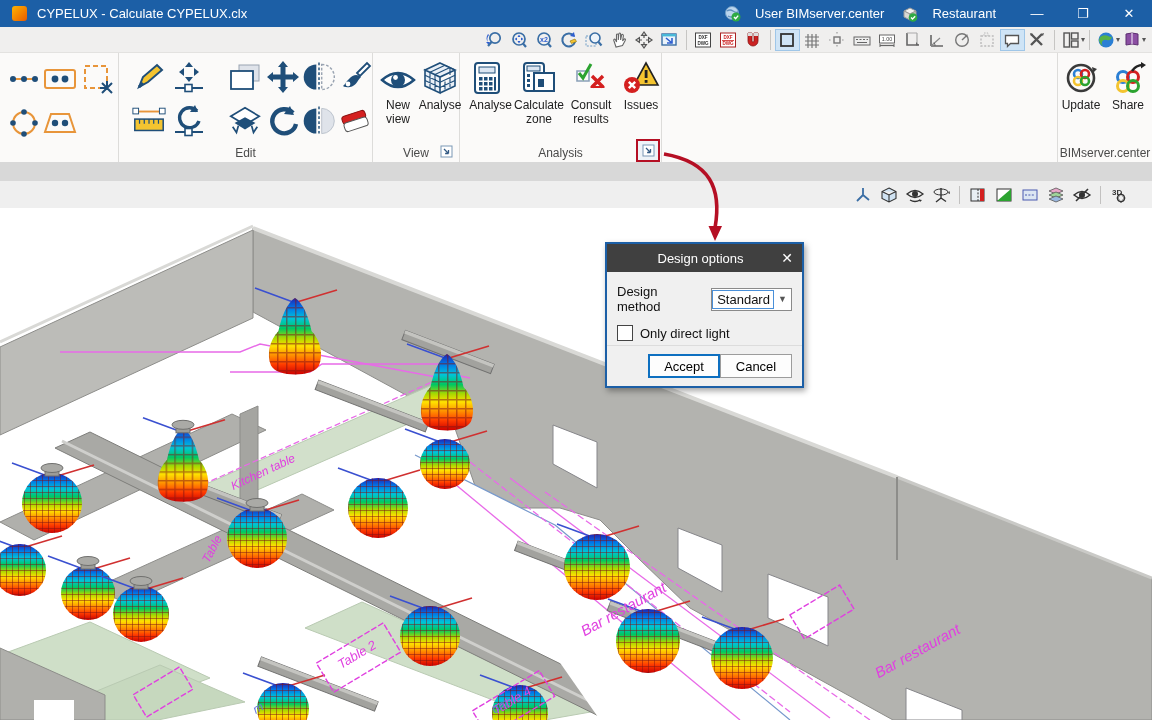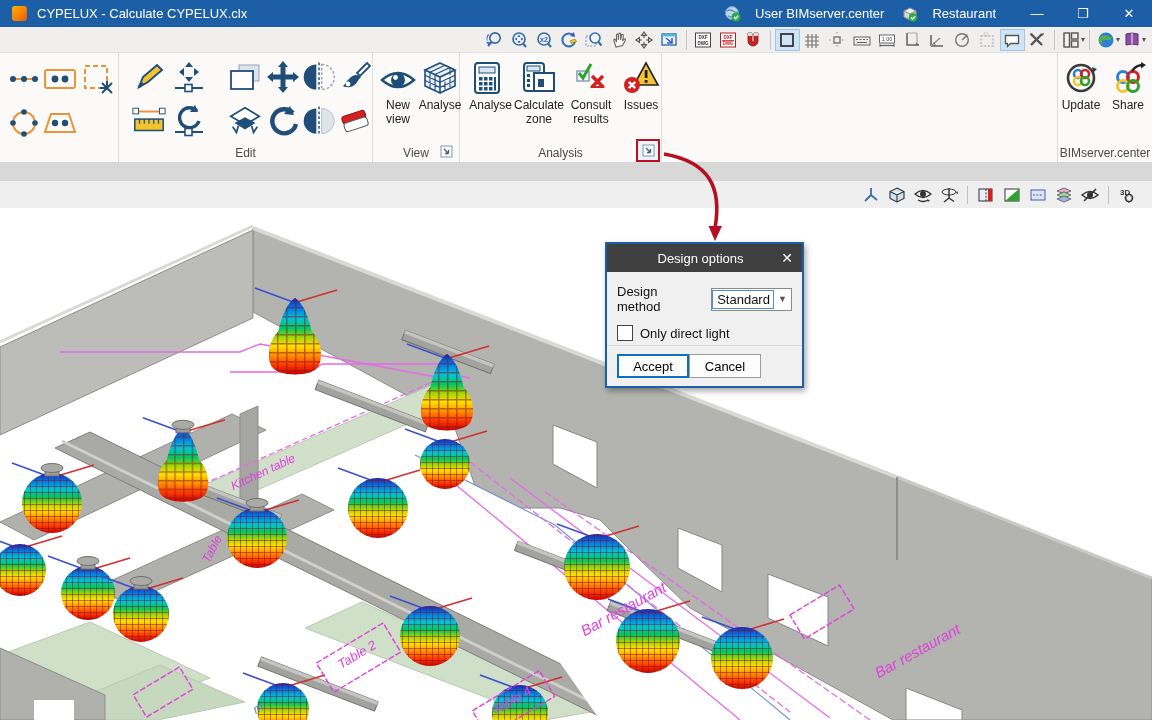--- a/index.html
+++ b/index.html
@@ -28,38 +28,38 @@
   .rsec{position:absolute;top:0;height:109px;border-right:1px solid #dddcda;box-sizing:border-box;}
   .rsec-label{position:absolute;bottom:2px;left:0;right:0;text-align:center;font-size:12px;color:#4a4a4a;}
   .bigbtn{position:absolute;top:4px;width:50px;text-align:center;font-size:12px;color:#222;cursor:default;}
   .bigbtn .bico{height:38px;display:flex;align-items:flex-end;justify-content:center;}
   .bigbtn .blab{line-height:14px;margin-top:3px;}
   .launcher{position:absolute;bottom:3px;right:4px;width:15px;height:15px;}
   .si{position:absolute;width:36px;height:36px;display:flex;align-items:center;justify-content:center;}
   
   .band1{position:absolute;left:0;top:162px;width:1152px;height:19px;background:#d8d8d8;}
   .band2{position:absolute;left:0;top:181px;width:1152px;height:27px;background:#efefef;
-         display:flex;align-items:center;justify-content:flex-end;padding-right:12px;box-sizing:border-box;}
+         display:flex;align-items:center;justify-content:flex-end;padding-right:20px;box-sizing:border-box;}
   .vi{width:26px;height:22px;display:flex;align-items:center;justify-content:center;flex:0 0 auto;}
   .vsep{width:1px;height:18px;background:#c2c1c0;margin:0 5px;flex:0 0 auto;}
   
   .viewport{position:absolute;left:0;top:208px;width:1152px;height:512px;background:#ffffff;overflow:hidden;}
   
   .dialog{position:absolute;left:605px;top:242px;width:199px;height:146px;background:#f0f0f0;
           border:2px solid #1c5fa6;box-shadow:2px 3px 6px rgba(0,0,0,.35);box-sizing:border-box;}
   .dlg-title{height:28px;background:#404040;color:#fff;font-size:13px;display:flex;align-items:center;}
   .dlg-title-text{flex:1;text-align:center;padding-left:22px;}
   .dlg-close{width:30px;text-align:center;font-size:14px;color:#fff;}
   .dlg-row{display:flex;align-items:center;padding:12px 10px 0 10px;font-size:13px;color:#111;}
   .dlg-select{margin-left:8px;width:80px;height:21px;background:#fff;border:1px solid #8a8a8a;
               display:flex;align-items:center;font-size:13px;}
   .dlg-select .val{flex:1;padding-left:4px;border:1px solid #4a90d9;height:17px;line-height:17px;}
   .dlg-select .chev{width:17px;text-align:center;color:#555;font-size:9px;}
   .checkbox{width:14px;height:14px;background:#fff;border:1px solid #444;margin-right:7px;flex:0 0 auto;}
-  .dlg-btns{position:absolute;bottom:8px;left:0;right:0;display:flex;justify-content:flex-start;
+  .dlg-btns{position:absolute;bottom:8px;left:0;right:0;display:flex;justify-content:flex-end;
             padding:0 10px;border-top:1px solid #dcdcdc;padding-top:8px;}
   .btn{width:72px;height:24px;font-size:13px;display:flex;align-items:center;justify-content:center;
        background:#fdfdfd;border:1px solid #9c9c9c;box-sizing:border-box;}
   .btn.primary{border:2px solid #0d6fc0;}
   
   .red-box{position:absolute;left:636px;top:139px;width:24px;height:23px;border:2px solid #b50f24;
            box-sizing:border-box;display:flex;align-items:center;justify-content:center;background:#eef3f8;}
   .callout-arrow{position:absolute;left:640px;top:140px;pointer-events:none;}
   text{font-family:"Liberation Sans",sans-serif;}
 </style>

